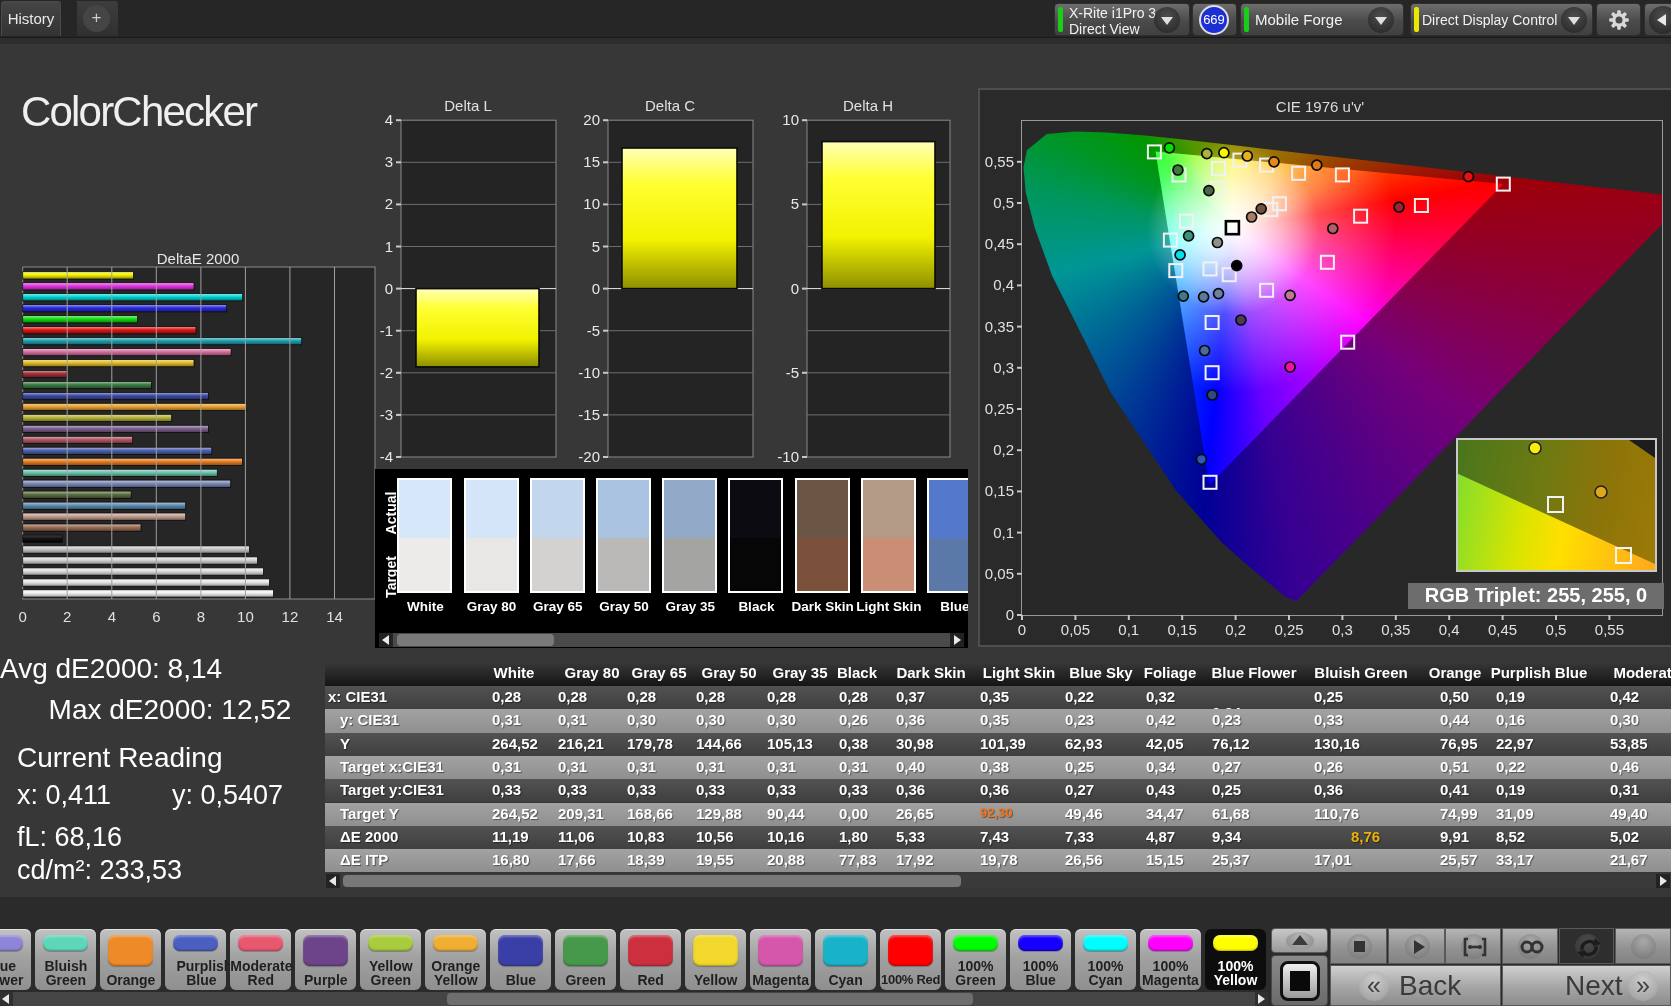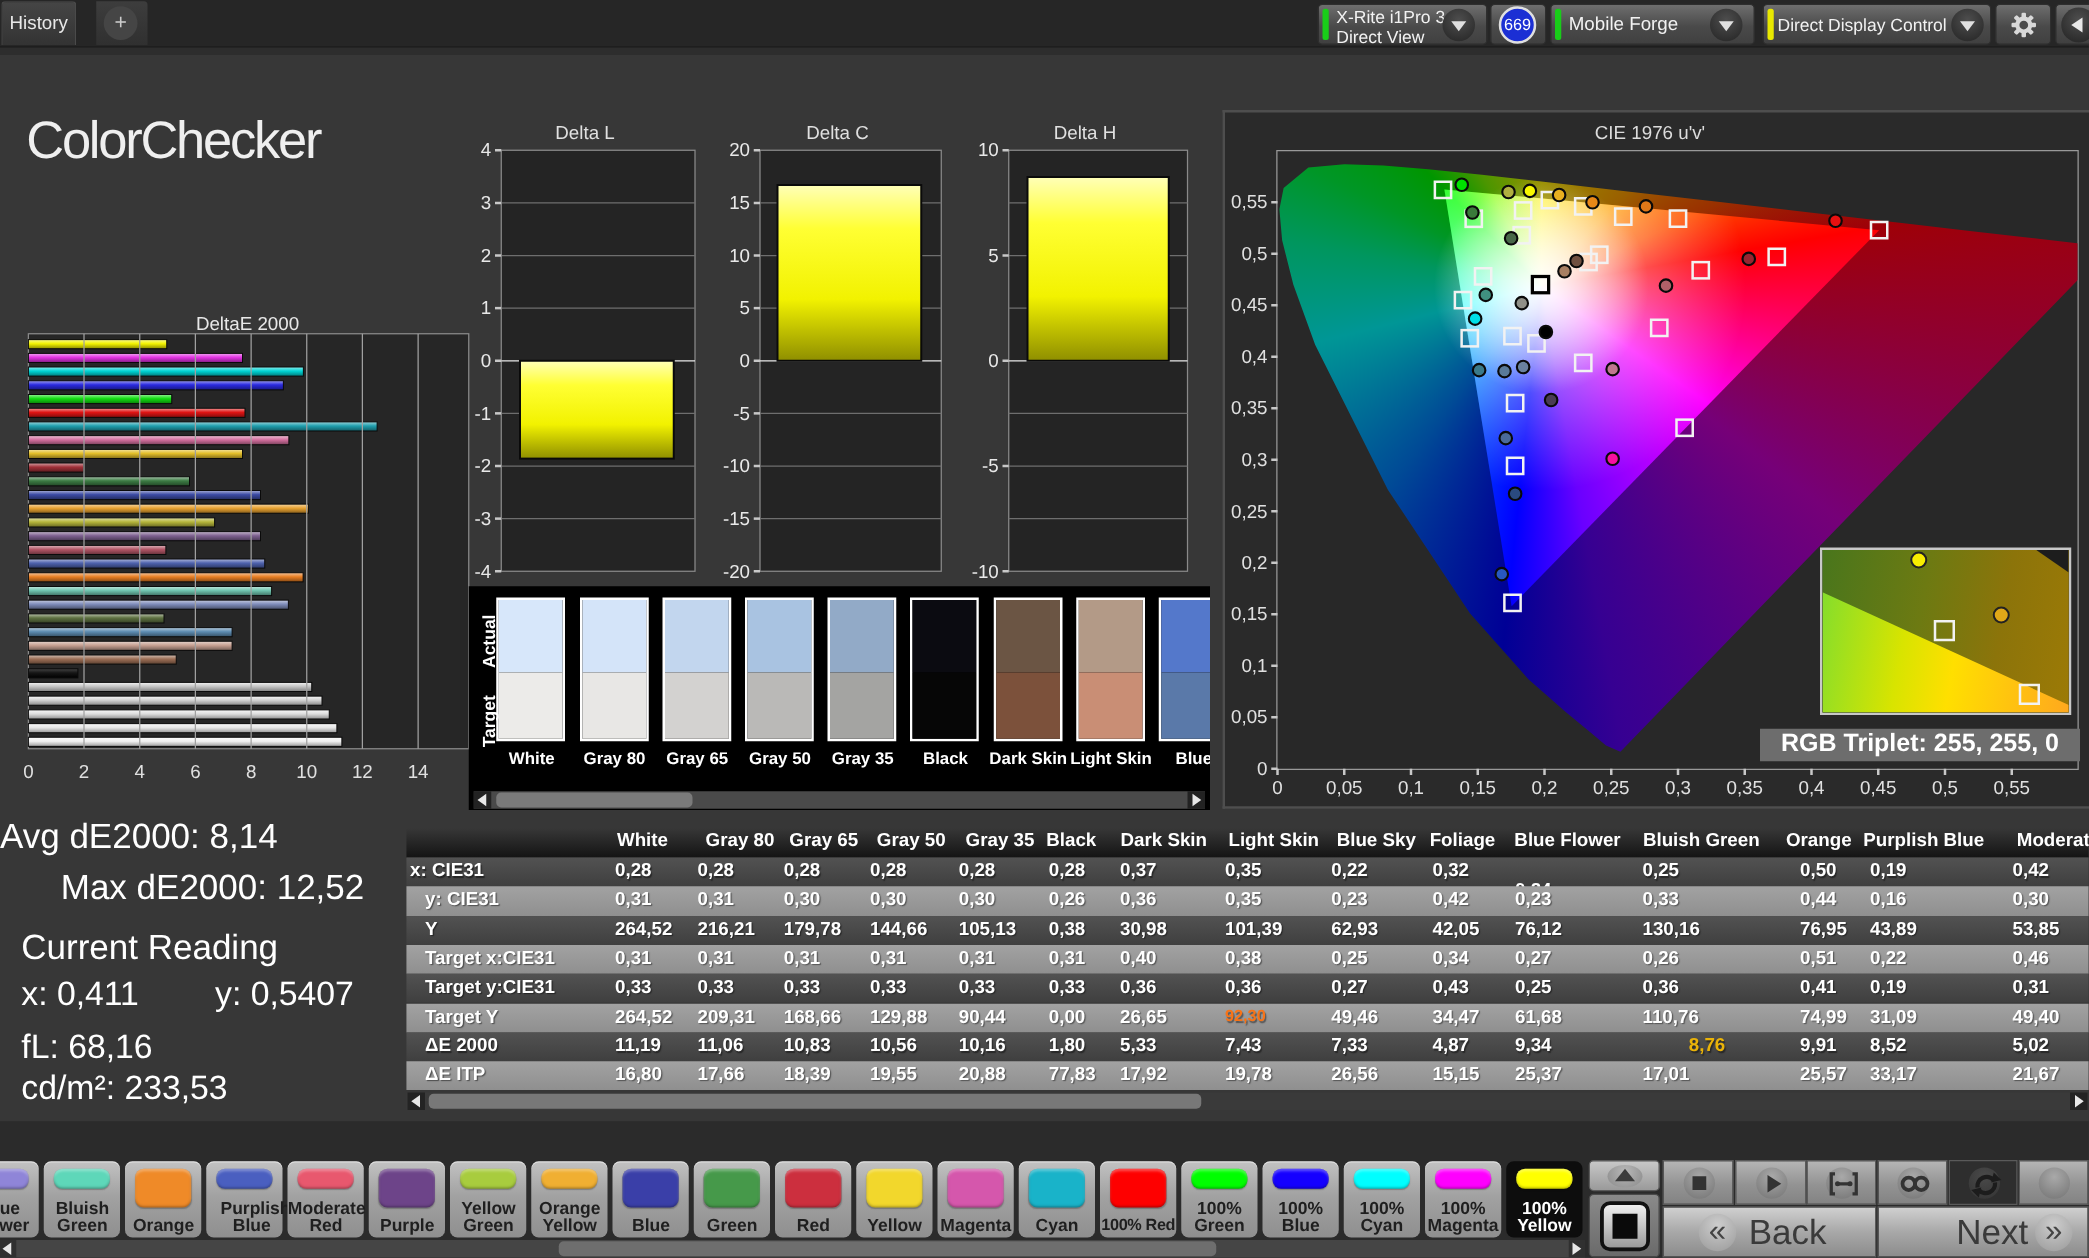--- a/index.html
+++ b/index.html
@@ -496,21 +496,21 @@
 <div style="position:absolute;left:371px;top:72.6px;color:#fff;font-weight:bold;font-size:15px;text-shadow:1px 1px 1px rgba(0,0,0,.45);">144,66</div>
 <div style="position:absolute;left:442px;top:72.6px;color:#fff;font-weight:bold;font-size:15px;text-shadow:1px 1px 1px rgba(0,0,0,.45);">105,13</div>
 <div style="position:absolute;left:514px;top:72.6px;color:#fff;font-weight:bold;font-size:15px;text-shadow:1px 1px 1px rgba(0,0,0,.45);">0,38</div>
 <div style="position:absolute;left:571px;top:72.6px;color:#fff;font-weight:bold;font-size:15px;text-shadow:1px 1px 1px rgba(0,0,0,.45);">30,98</div>
 <div style="position:absolute;left:655px;top:72.6px;color:#fff;font-weight:bold;font-size:15px;text-shadow:1px 1px 1px rgba(0,0,0,.45);">101,39</div>
 <div style="position:absolute;left:740px;top:72.6px;color:#fff;font-weight:bold;font-size:15px;text-shadow:1px 1px 1px rgba(0,0,0,.45);">62,93</div>
 <div style="position:absolute;left:821px;top:72.6px;color:#fff;font-weight:bold;font-size:15px;text-shadow:1px 1px 1px rgba(0,0,0,.45);">42,05</div>
 <div style="position:absolute;left:887px;top:72.6px;color:#fff;font-weight:bold;font-size:15px;text-shadow:1px 1px 1px rgba(0,0,0,.45);">76,12</div>
 <div style="position:absolute;left:989px;top:72.6px;color:#fff;font-weight:bold;font-size:15px;text-shadow:1px 1px 1px rgba(0,0,0,.45);">130,16</div>
 <div style="position:absolute;left:1115px;top:72.6px;color:#fff;font-weight:bold;font-size:15px;text-shadow:1px 1px 1px rgba(0,0,0,.45);">76,95</div>
-<div style="position:absolute;left:1171px;top:72.6px;color:#fff;font-weight:bold;font-size:15px;text-shadow:1px 1px 1px rgba(0,0,0,.45);">43,89</div>
+<div style="position:absolute;left:1171px;top:72.6px;color:#fff;font-weight:bold;font-size:15px;text-shadow:1px 1px 1px rgba(0,0,0,.45);">22,97</div>
 <div style="position:absolute;left:1285px;top:72.6px;color:#fff;font-weight:bold;font-size:15px;text-shadow:1px 1px 1px rgba(0,0,0,.45);">53,85</div>
 <div style="position:absolute;left:0;top:93.9px;width:1346px;height:23.3px;background:linear-gradient(#a2a2a2,#8f8f8f);"></div>
 <div style="position:absolute;left:15px;top:95.9px;color:#fff;font-weight:bold;font-size:15px;text-shadow:1px 1px 1px rgba(0,0,0,.5);">Target x:CIE31</div>
 <div style="position:absolute;left:167px;top:95.9px;color:#fff;font-weight:bold;font-size:15px;text-shadow:1px 1px 1px rgba(0,0,0,.45);">0,31</div>
 <div style="position:absolute;left:233px;top:95.9px;color:#fff;font-weight:bold;font-size:15px;text-shadow:1px 1px 1px rgba(0,0,0,.45);">0,31</div>
 <div style="position:absolute;left:302px;top:95.9px;color:#fff;font-weight:bold;font-size:15px;text-shadow:1px 1px 1px rgba(0,0,0,.45);">0,31</div>
 <div style="position:absolute;left:371px;top:95.9px;color:#fff;font-weight:bold;font-size:15px;text-shadow:1px 1px 1px rgba(0,0,0,.45);">0,31</div>
 <div style="position:absolute;left:442px;top:95.9px;color:#fff;font-weight:bold;font-size:15px;text-shadow:1px 1px 1px rgba(0,0,0,.45);">0,31</div>
 <div style="position:absolute;left:514px;top:95.9px;color:#fff;font-weight:bold;font-size:15px;text-shadow:1px 1px 1px rgba(0,0,0,.45);">0,31</div>
 <div style="position:absolute;left:571px;top:95.9px;color:#fff;font-weight:bold;font-size:15px;text-shadow:1px 1px 1px rgba(0,0,0,.45);">0,40</div>

